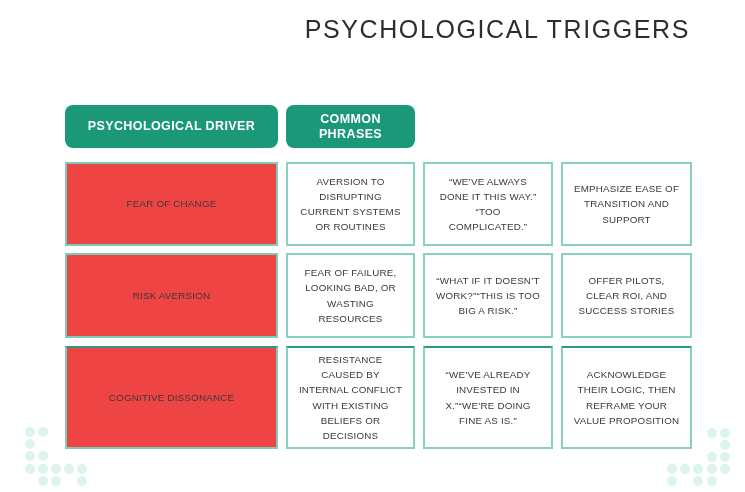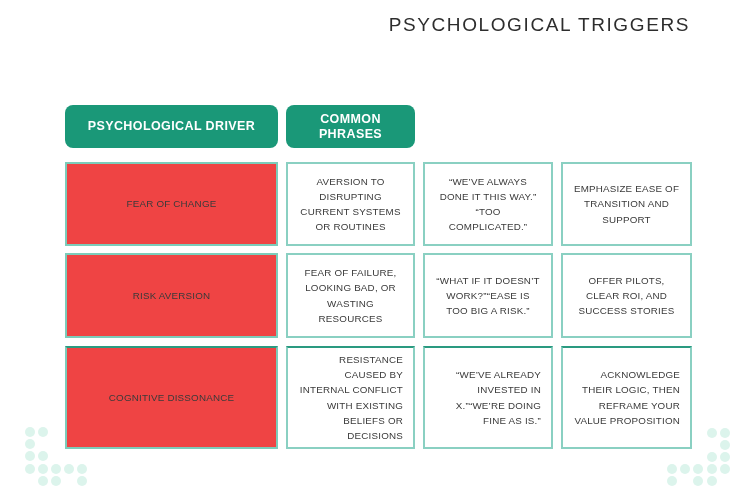--- a/index.html
+++ b/index.html
@@ -2,42 +2,42 @@
 <html><head>
 <meta charset="utf-8">
 <style>
   html,body{margin:0;padding:0;background:#ffffff;}
   .canvas{
     position:relative;width:745px;height:492px;background:#ffffff;overflow:hidden;
     font-family:"Liberation Sans",sans-serif;
   }
   .title{
     position:absolute;top:14px;right:55px;text-align:left;
-    color:#2d2d2d;font-size:19px;letter-spacing:1.6px;line-height:1.2;font-weight:400;
+    color:#2d2d2d;font-size:25px;letter-spacing:1.6px;line-height:1.2;font-weight:400;
   }
   .table{position:absolute;left:65px;top:105px;width:718px;}
   .row{display:grid;grid-template-columns:213px 129px 130px 131px;column-gap:8px;}
   .row.header{height:43px;margin-bottom:14px;}
   .row.r1{height:84px;margin-bottom:7px;}
   .row.r2{height:85px;margin-bottom:8px;}
   .row.r3{height:94px;}
   .hcell{
     background:#1a9878;border-radius:8px;color:#ffffff;font-weight:bold;
     font-size:12.5px;letter-spacing:.4px;line-height:1.2;
     display:flex;align-items:center;justify-content:center;text-align:center;
     padding:0 8px;box-sizing:border-box;
   }
   .cell{
     border:2px solid #8ad0c2;background:#ffffff;color:#3a3a3a;
     font-size:9.8px;letter-spacing:.2px;line-height:1.55;
     display:flex;align-items:center;justify-content:center;text-align:center;
     padding:4px 10px;box-sizing:border-box;
   }
   .cell.driver{background:#ef4444;border-color:#7cccba;}
-  .row.r3 .cell{border-top-color:#2a9a80;text-align:right;}
+  .row.r3 .cell{border-top-color:#2a9a80;}
   .dots{position:absolute;}
   .dots.left{left:24px;top:426px;}
   .dots.right{left:666px;top:427px;}
 </style>
 </head>
 <body>
 
 <div class="canvas">
 
   <div class="title">
@@ -54,21 +54,21 @@
     <div class="row r1">
       <div class="cell driver">FEAR OF CHANGE</div>
       <div class="cell">AVERSION TO DISRUPTING CURRENT SYSTEMS OR ROUTINES</div>
       <div class="cell">“WE’VE ALWAYS DONE IT THIS WAY.” “TOO COMPLICATED.”</div>
       <div class="cell">EMPHASIZE EASE OF TRANSITION AND SUPPORT</div>
     </div>
 
     <div class="row r2">
       <div class="cell driver">RISK AVERSION</div>
       <div class="cell">FEAR OF FAILURE, LOOKING BAD, OR WASTING RESOURCES</div>
-      <div class="cell">“WHAT IF IT DOESN’T WORK?”“EASE IS TOO BIG A RISK.”</div>
+      <div class="cell">“WHAT IF IT DOESN’T WORK?”“THIS IS TOO BIG A RISK.”</div>
       <div class="cell">OFFER PILOTS, CLEAR ROI, AND SUCCESS STORIES</div>
     </div>
 
     <div class="row r3">
       <div class="cell driver">COGNITIVE DISSONANCE</div>
       <div class="cell">RESISTANCE CAUSED BY INTERNAL CONFLICT WITH EXISTING BELIEFS OR DECISIONS</div>
       <div class="cell">“WE’VE ALREADY INVESTED IN X.”“WE’RE DOING FINE AS IS.”</div>
       <div class="cell">ACKNOWLEDGE THEIR LOGIC, THEN REFRAME YOUR VALUE PROPOSITION</div>
     </div>
 

